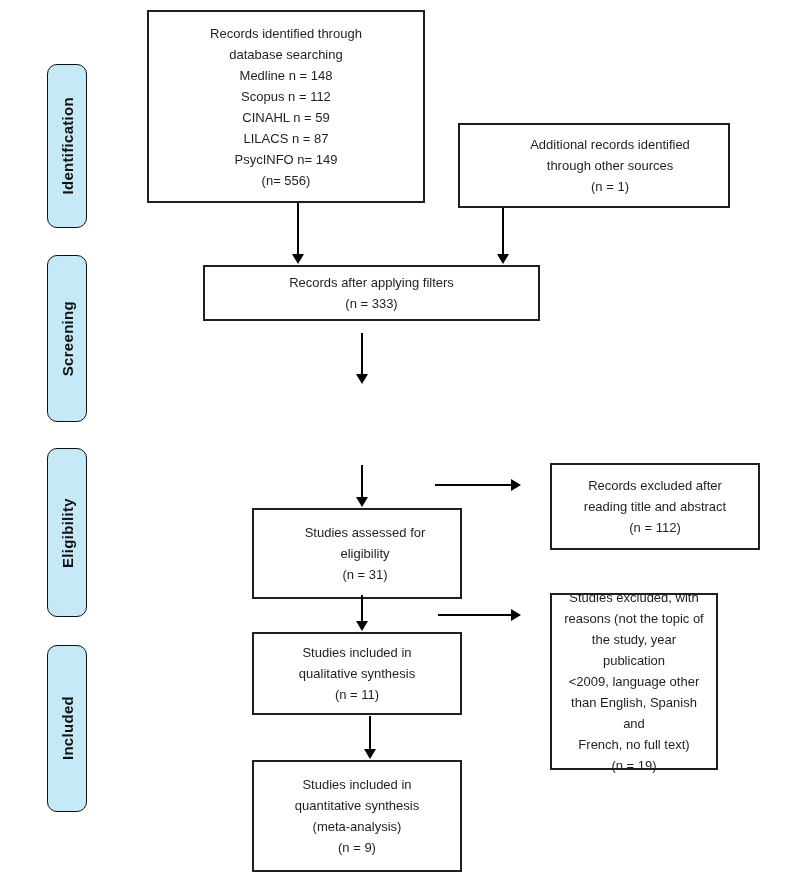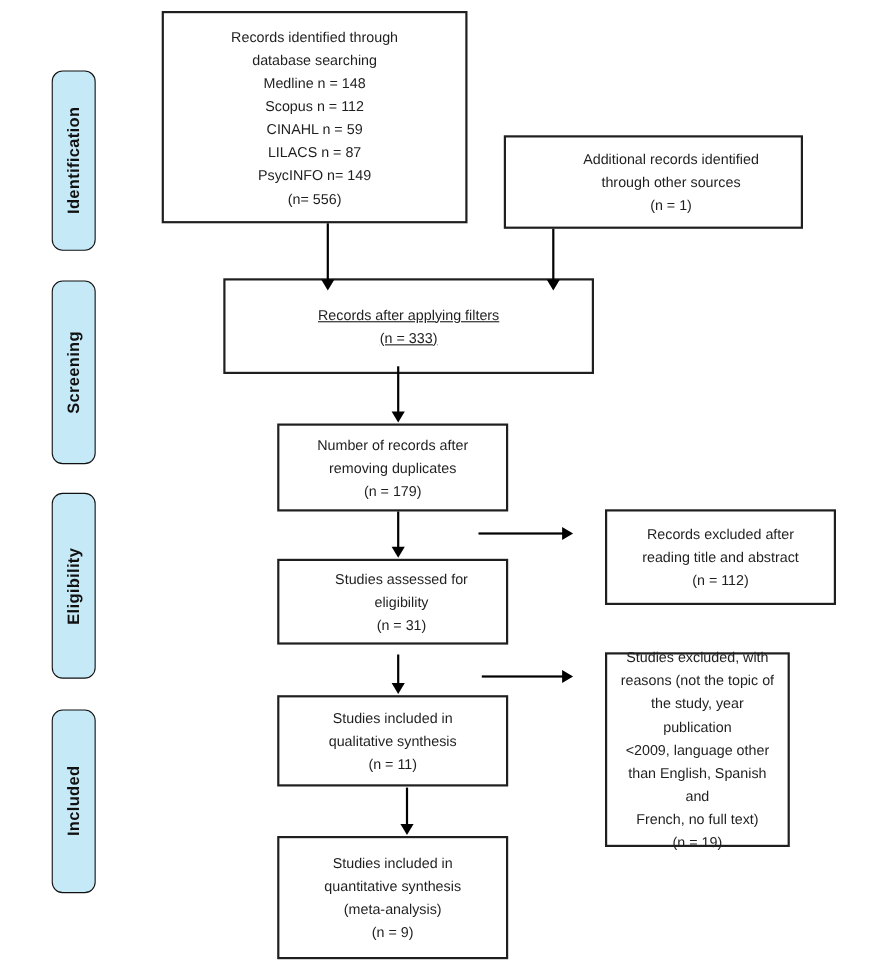--- a/index.html
+++ b/index.html
@@ -39,24 +39,24 @@
     border-left:10px solid var(--arrow, #000);
   }
   
   #stage-identification { top:64px;  height:164px; }
   #stage-screening      { top:255px; height:167px; }
   #stage-eligibility    { top:448px; height:169px; }
   #stage-included       { top:645px; height:167px; }
   
   #box-identified        { left:147px; top:10px;  width:278px; height:193px; }
   #box-additional        { left:458px; top:123px; width:272px; height:85px;padding-left:40px; }
-  #box-filters           { left:203px; top:253px; width:337px; height:87px;text-decoration:underline; }
+  #box-filters           { left:203px; top:265px; width:337px; height:56px; }
   #box-duplicates        { left:252px; top:385px; width:210px; height:80px; }
   #box-excluded-title    { left:550px; top:463px; width:210px; height:87px; }
-  #box-assessed          { left:252px; top:508px; width:210px; height:78px;padding-left:24px; }
+  #box-assessed          { left:252px; top:508px; width:210px; height:91px;padding-left:24px; }
   #box-excluded-reasons  { left:550px; top:593px; width:168px; height:177px; }
   #box-qualitative       { left:252px; top:632px; width:210px; height:83px; }
   #box-quantitative      { left:252px; top:760px; width:210px; height:112px; }
   
   #arrow-db-to-filters            { left:297px; top:203px; height:52px; }
   #arrow-additional-to-filters    { left:502px; top:208px; height:47px; }
   #arrow-filters-to-duplicates    { left:361px; top:333px; height:42px; }
   #arrow-duplicates-to-assessed   { left:361px; top:465px; height:33px; }
   #arrow-assessed-to-qualitative  { left:361px; top:595px; height:27px; }
   #arrow-qual-to-quant            { left:369px; top:716px; height:34px; }
@@ -93,25 +93,20 @@
   </div>
   <div class="fbox" id="box-additional">
     <div class="txt">Additional records identified
 through other sources
 (n = 1)</div>
   </div>
   <div class="fbox" id="box-filters">
     <div class="txt">Records after applying filters
 (n = 333)</div>
   </div>
-  <div class="fbox" id="box-duplicates">
-    <div class="txt">Number of records after
-removing duplicates
-(n = 179)</div>
-  </div>
   <div class="fbox" id="box-excluded-title">
     <div class="txt">Records excluded after
 reading title and abstract
 (n = 112)</div>
   </div>
   <div class="fbox" id="box-assessed">
     <div class="txt">Studies assessed for
 eligibility
 (n = 31)</div>
   </div>

